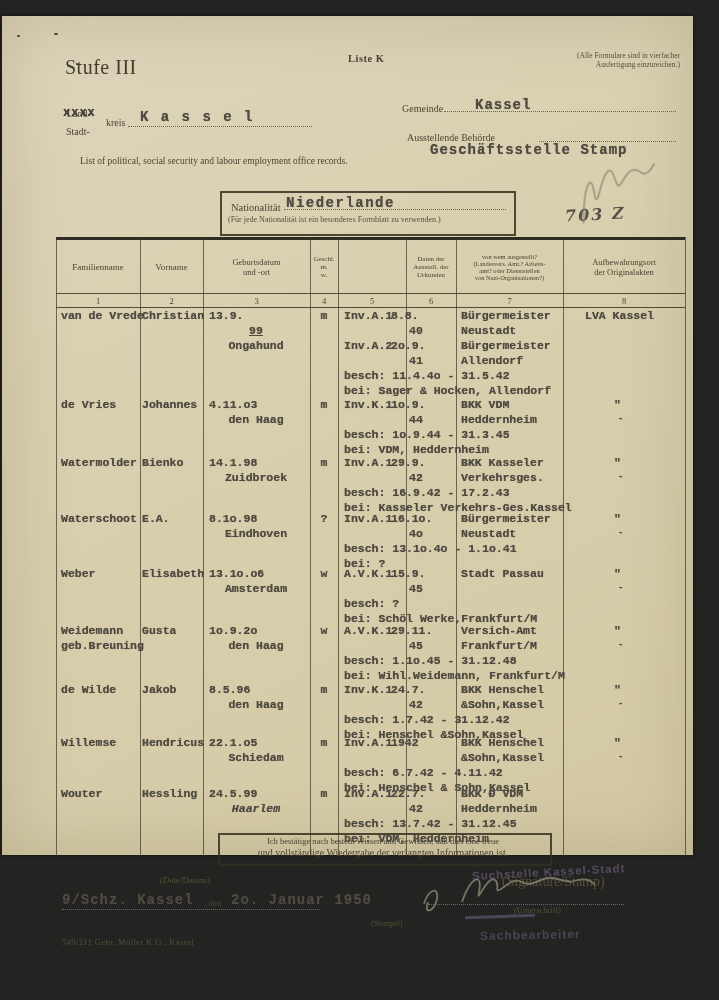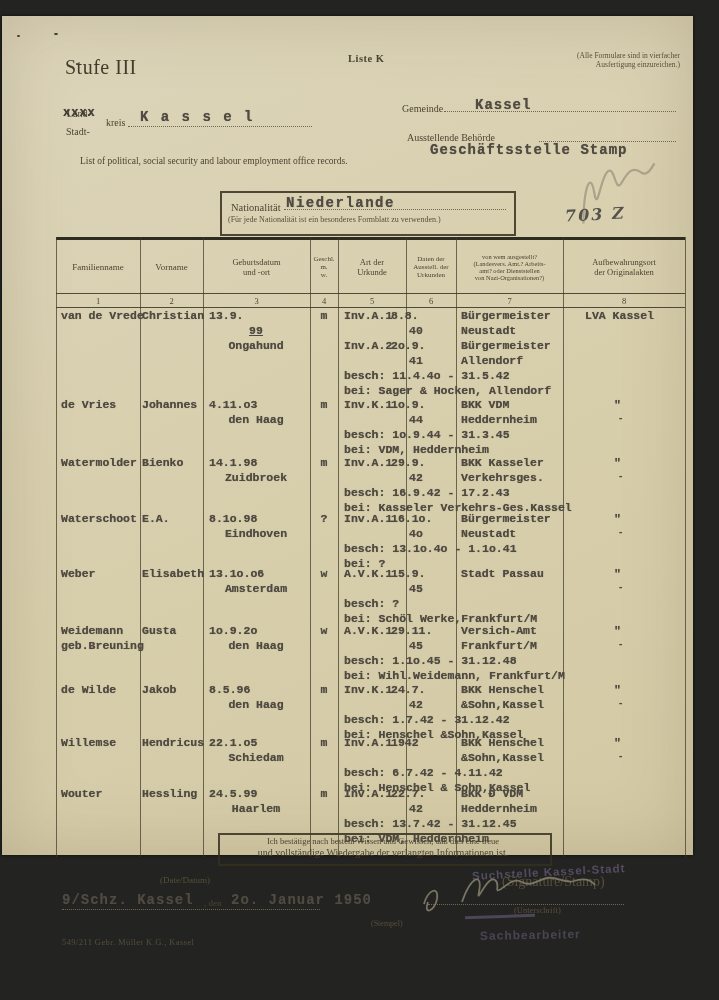--- a/index.html
+++ b/index.html
@@ -129,24 +129,20 @@
         <div>Geburtsdatum</div>
         <div>und -ort</div>
       </div>
       <div class="colnum" style="left: 202px; top: 280px; width: 105px;">3</div>
       <div class="colhead" style="left: 309px; top: 226px; width: 26px; height: 49px; font-size: 7px;">
         <div>Geschl.</div>
         <div>m.</div>
         <div>w.</div>
       </div>
       <div class="colnum" style="left: 309px; top: 280px; width: 26px;">4</div>
-      <div class="colhead" style="left: 337px; top: 226px; width: 66px; height: 49px; font-size: 8.5px;">
-        <div>Art der</div>
-        <div>Urkunde</div>
-      </div>
       <div class="colnum" style="left: 337px; top: 280px; width: 66px;">5</div>
       <div class="colhead" style="left: 405px; top: 226px; width: 48px; height: 49px; font-size: 7px;">
         <div>Daten der</div>
         <div>Ausstell. der</div>
         <div>Urkunden</div>
       </div>
       <div class="colnum" style="left: 405px; top: 280px; width: 48px;">6</div>
       <div class="colhead" style="left: 455px; top: 226px; width: 105px; height: 49px; font-size: 6.4px;">
         <div>von wem ausgestellt?</div>
         <div>(Landesvers. Amt.? Arbeits-</div>
@@ -275,19 +271,19 @@
       <div class="cell" style="left: 616px; top: 735px; font-size: 9px;">-</div>
       <div class="cell" style="left: 342px; top: 750px;">besch: 6.7.42 - 4.11.42</div>
       <div class="cell" style="left: 342px; top: 765px;">bei: Henschel &amp; Sohn,Kassel</div>
       <div class="cell" style="left: 59px; top: 771px;">Wouter</div>
       <div class="cell" style="left: 140px; top: 771px;">Hessling</div>
       <div class="cell" style="left: 207px; top: 771px;">24.5.99</div>
       <div class="cell center" style="left: 308px; top: 771px; width: 28px;">m</div>
       <div class="cell" style="left: 342px; top: 771px;">Inv.A.1</div>
       <div class="cell" style="left: 389px; top: 771px;">22.7.</div>
       <div class="cell" style="left: 459px; top: 771px;">BKK Ð VDM</div>
-      <div class="cell center" style="left: 202px; top: 786px; width: 104px;">Haarlem</div>
+      <div class="cell center" style="left: 202px; top: 786px; width: 104px; font-style: italic;">Haarlem</div>
       <div class="cell" style="left: 407px; top: 786px;">42</div>
       <div class="cell" style="left: 459px; top: 786px;">Heddernheim</div>
       <div class="cell" style="left: 342px; top: 801px;">besch: 13.7.42 - 31.12.45</div>
       <div class="cell" style="left: 342px; top: 816px;">bei: VDM, Heddernheim</div>
     </div>
 </div>
 
 </body></html>

